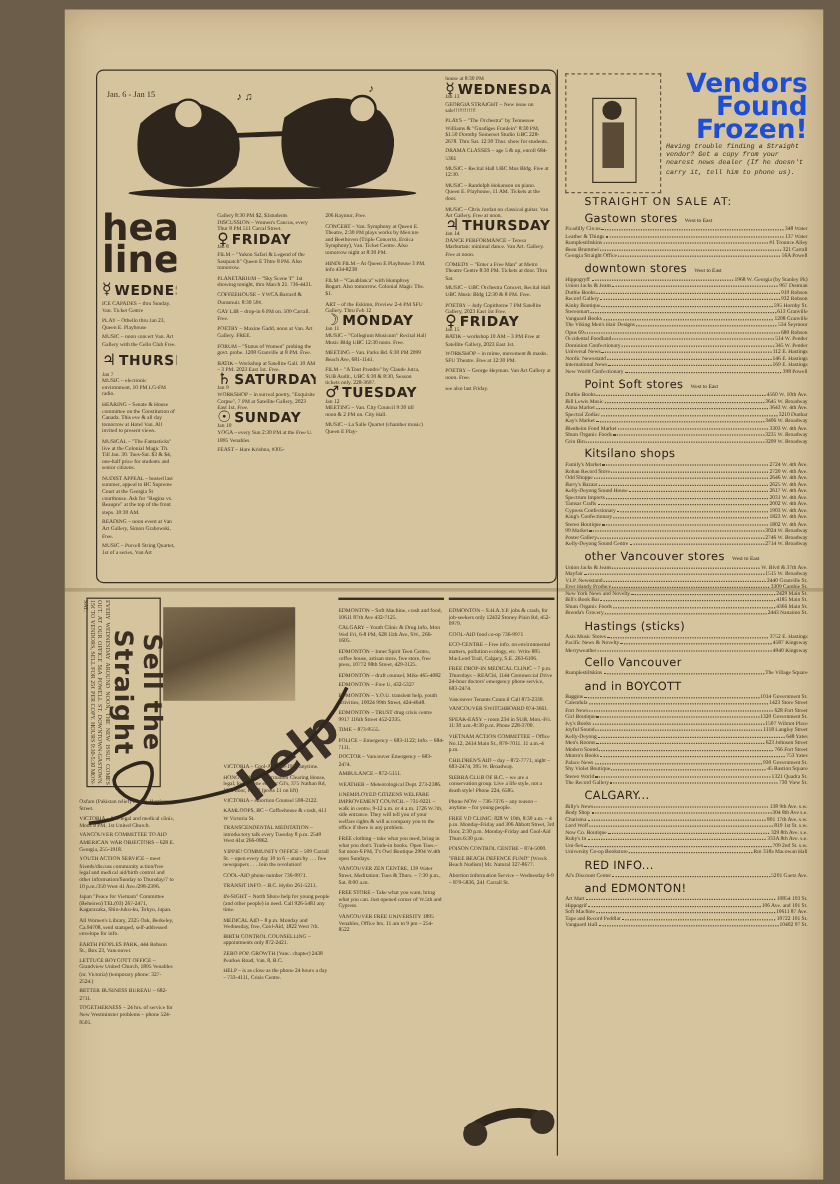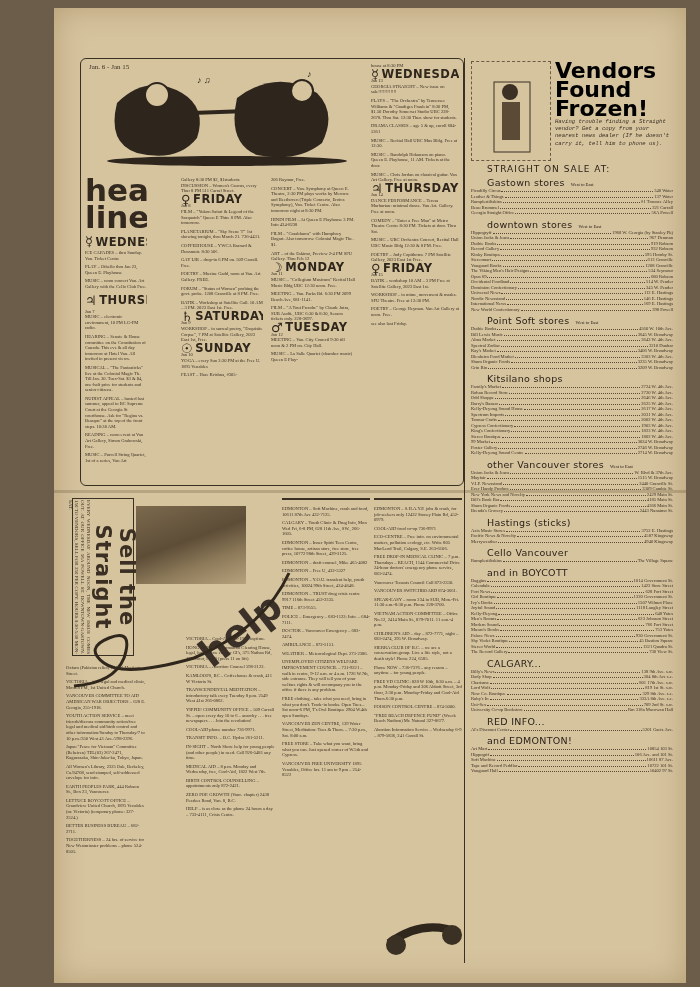--- a/index.html
+++ b/index.html
@@ -11,22 +11,22 @@
   .box { position: absolute; border: 1.5px solid #3b3024; border-radius: 6px; }
   .small { font-size: 4.6px; line-height: 5.6px; }
   .col { position: absolute; overflow: hidden; }
   .ev { margin-bottom: 3px; }
   .day { font-family: "DejaVu Sans", sans-serif; font-weight: bold; font-size: 11.5px; letter-spacing: .5px;
          color: #2f261c; margin: 3px 0 1px; display: flex; align-items: center; gap: 2px; }
   .day .sym { font-size: 13px; }
   .dt { font-size: 4.6px; }
   .headline { font-family: "DejaVu Sans", sans-serif; font-weight: bold; font-size: 31px; line-height: 27px; color: #33291f; }
   .cartoon { position: absolute; left: 6px; top: 4px; width: 280px; height: 108px; }
-  .datelabel { position: absolute; left: 8px; top: 4px; font-size: 7px; }
-  .vtitle { font-family: "DejaVu Sans", sans-serif; font-weight: bold; font-size: 22px; line-height: 19px; color: #000000; }
+  .datelabel { position: absolute; left: 8px; top: 16px; font-size: 7px; }
+  .vtitle { font-family: "DejaVu Sans", sans-serif; font-weight: bold; font-size: 22px; line-height: 19px; color: #1d4ed8; text-align: right; }
   .vsub { font-style: italic; font-family: "Liberation Mono", monospace; font-size: 5.6px; line-height: 7.2px; }
   .hand { font-family: "DejaVu Sans", sans-serif; font-size: 9.5px; color: #2b2219; letter-spacing: .3px; margin-top: 3px; margin-left: 16px; }
   .hand.cap { font-size: 9px; letter-spacing: 1px; }
   .hand .dir { font-family: "Liberation Serif", serif; font-size: 4.6px; margin-left: 6px; letter-spacing: 0; }
   .store { display: flex; font-size: 4.6px; line-height: 5.5px; }
   .store .n { white-space: nowrap; }
   .store .dots { flex: 1; border-bottom: 1px dotted #5a4a36; margin: 0 1px 1.5px; }
   .store .a { white-space: nowrap; }
   .sell { position: absolute; left: 18px; top: 490px; width: 62px; height: 158px; border: 1.5px solid #3b3024; }
   .sell .rot { position: absolute; left: 50%; top: 50%; width: 154px; transform: translate(-50%,-50%) rotate(90deg); }

